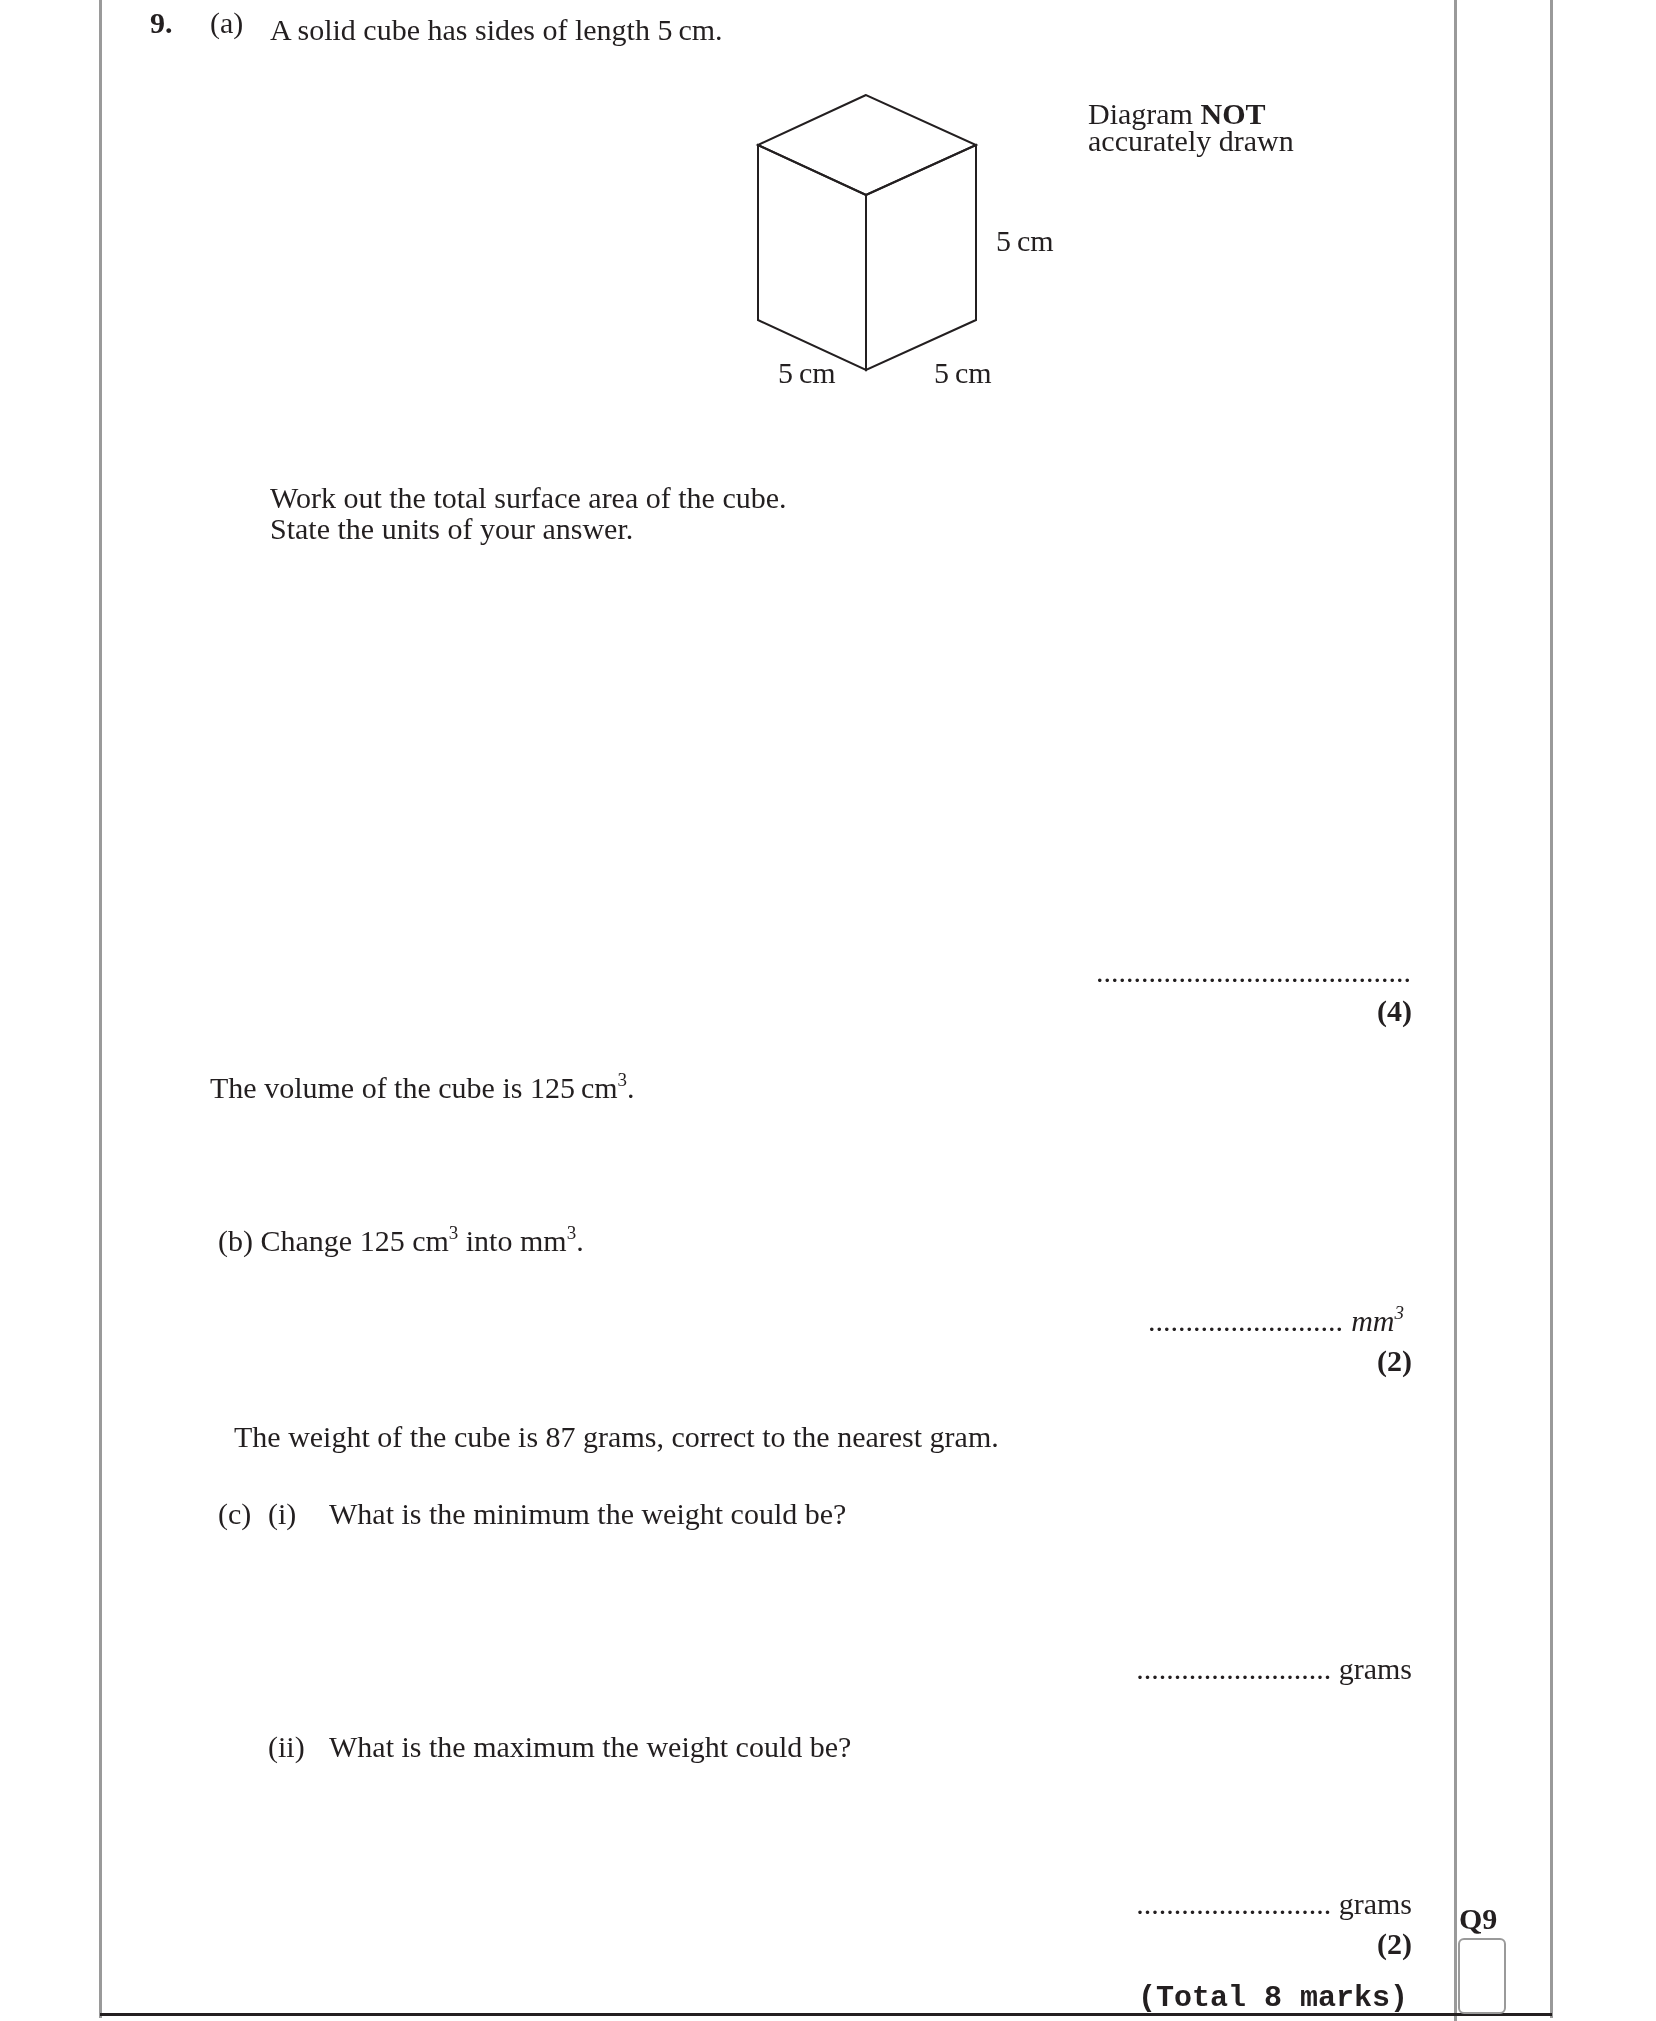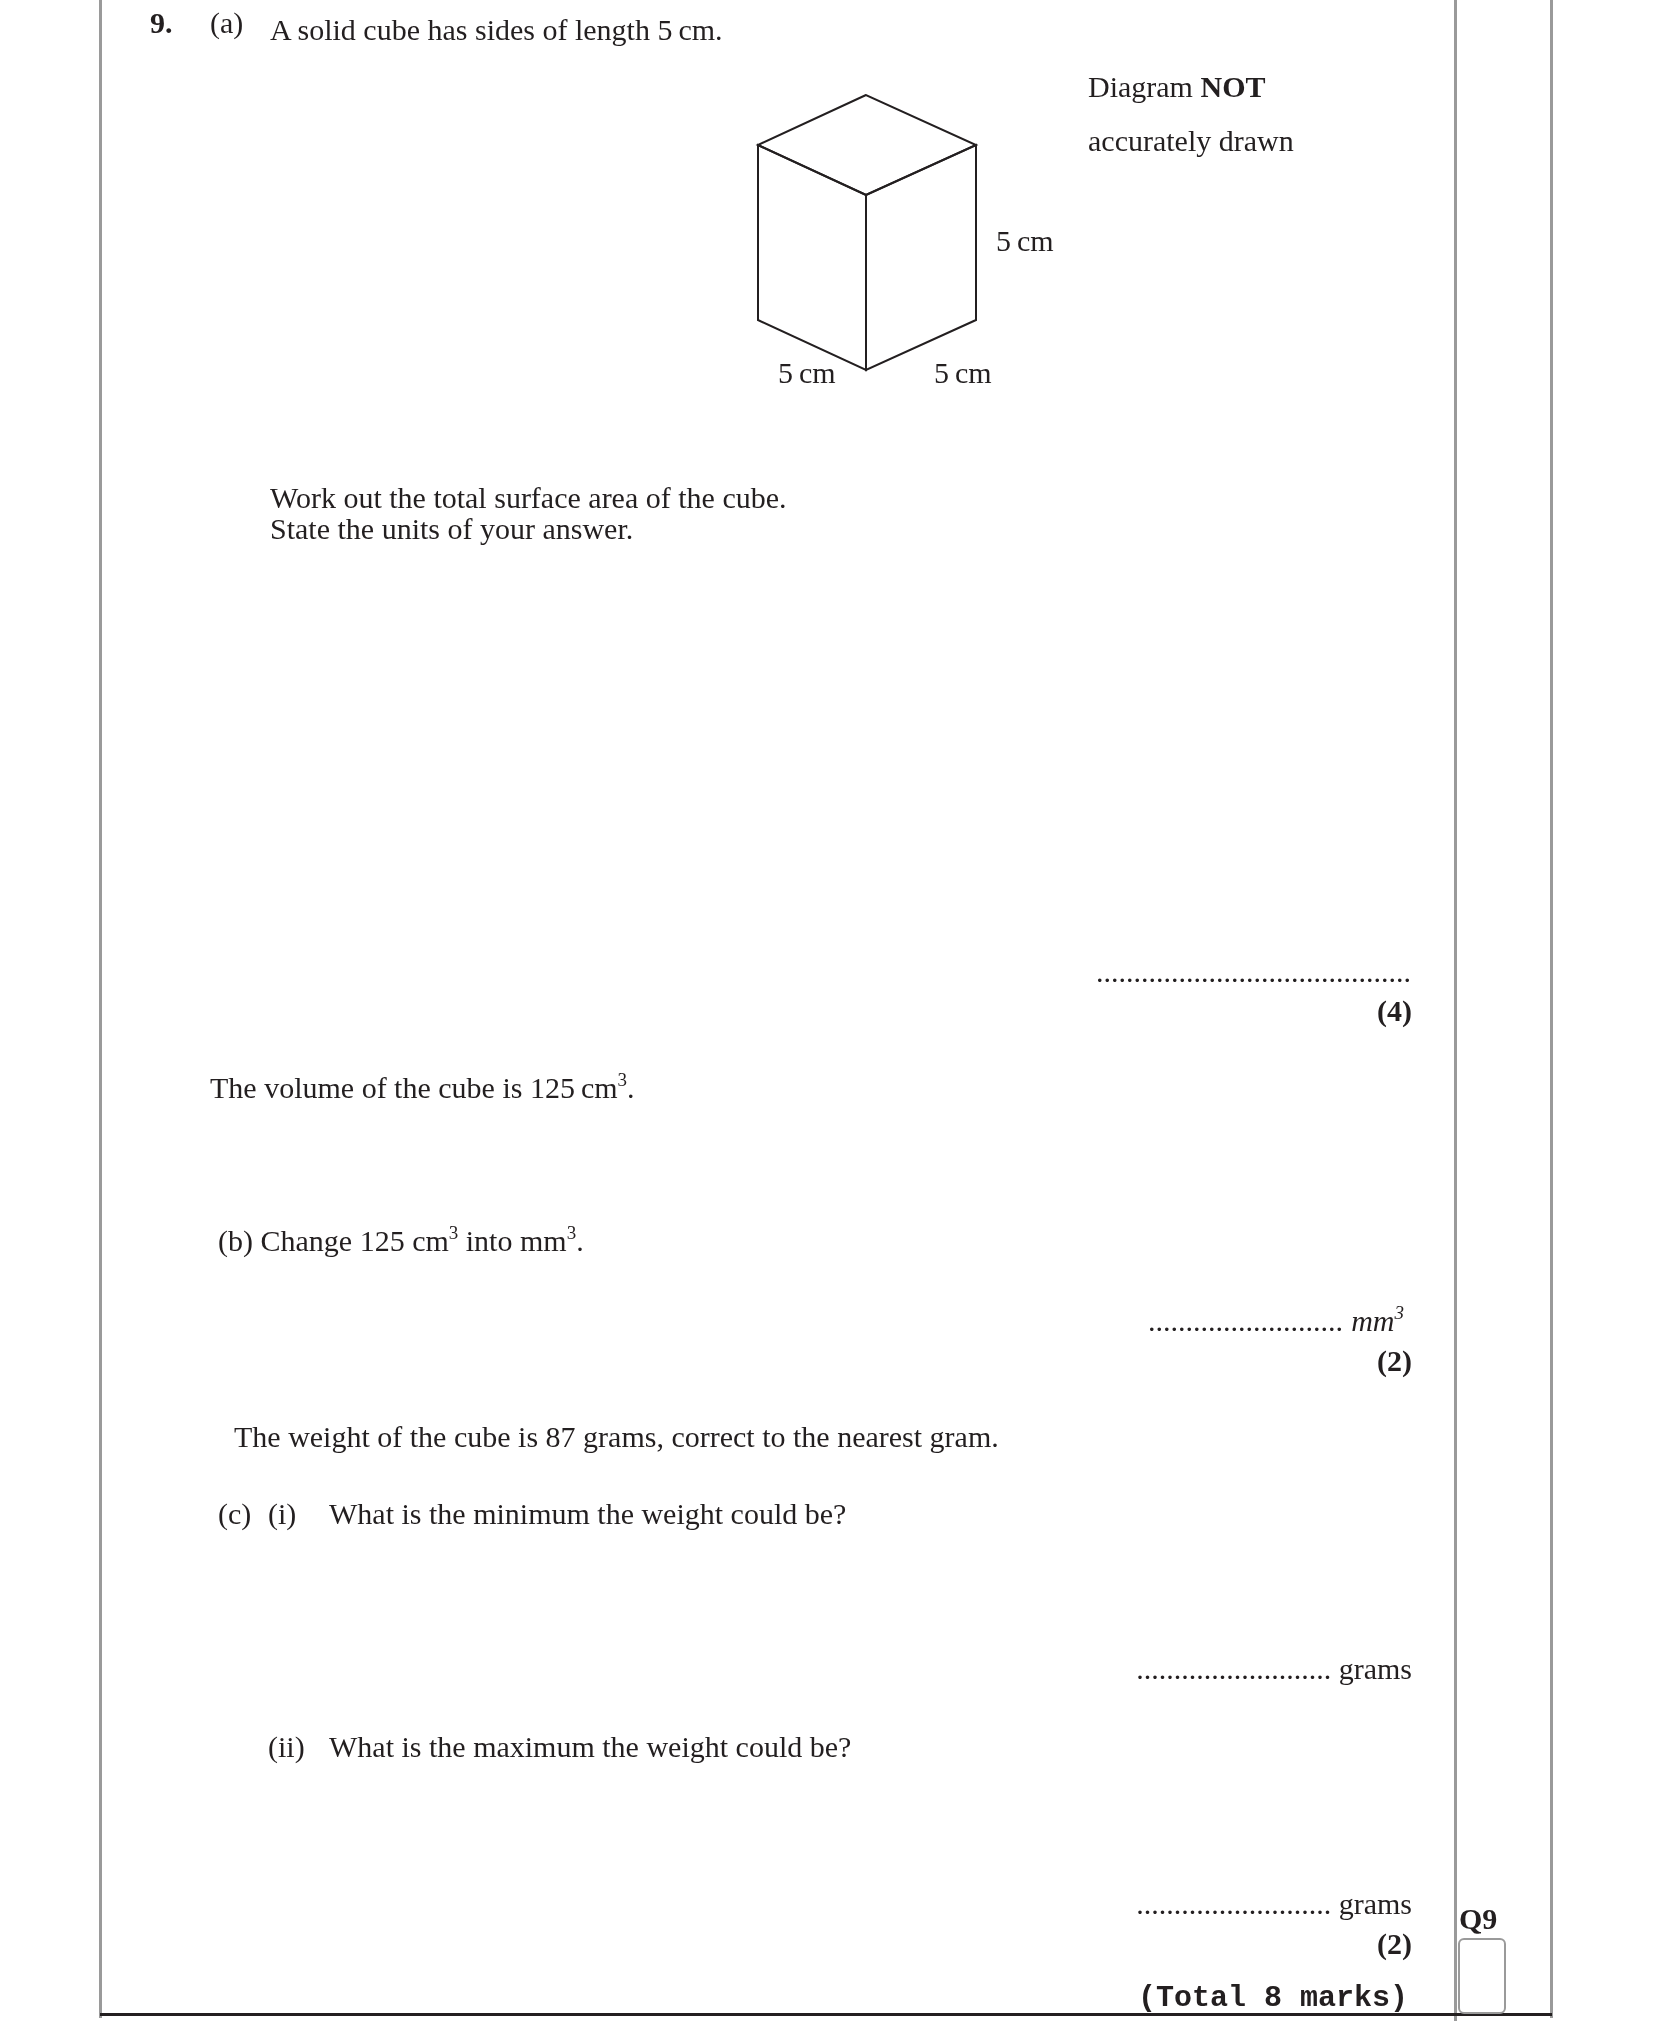--- a/index.html
+++ b/index.html
@@ -25,21 +25,21 @@
 <div class="abs t" style="left:210px;top:6px;">(a)</div>
 <div class="abs t" style="left:270px;top:13px;">A solid cube has sides of length 5 cm.</div>
 
 <svg style="position:absolute;left:0;top:0;" width="1656" height="420">
   <g fill="none" stroke="#231f20" stroke-width="2" stroke-linejoin="miter">
     <polygon points="866,95 758,145 866,195 976,145"></polygon>
     <polygon points="758,145 866,195 866,370 758,320"></polygon>
     <polygon points="866,195 976,145 976,320 866,370"></polygon>
   </g>
 </svg>
-<div class="abs t" style="left:1088px;top:70px;">
+<div class="abs t" style="left:1088px;top:97px;">
   <span>Diagram </span><span class="b">NOT</span>
 </div>
 <div class="abs t" style="left:1088px;top:124px;">accurately drawn</div>
 <div class="abs t" style="left:996px;top:224px;">5 cm</div>
 <div class="abs t" style="left:778px;top:356px;">5 cm</div>
 <div class="abs t" style="left:934px;top:356px;">5 cm</div>
 
 <div class="abs t" style="left:270px;top:473px;margin-top:8px;">Work out the total surface area of the cube.</div>
 <div class="abs t" style="left:270px;top:512px;">State the units of your answer.</div>
 

